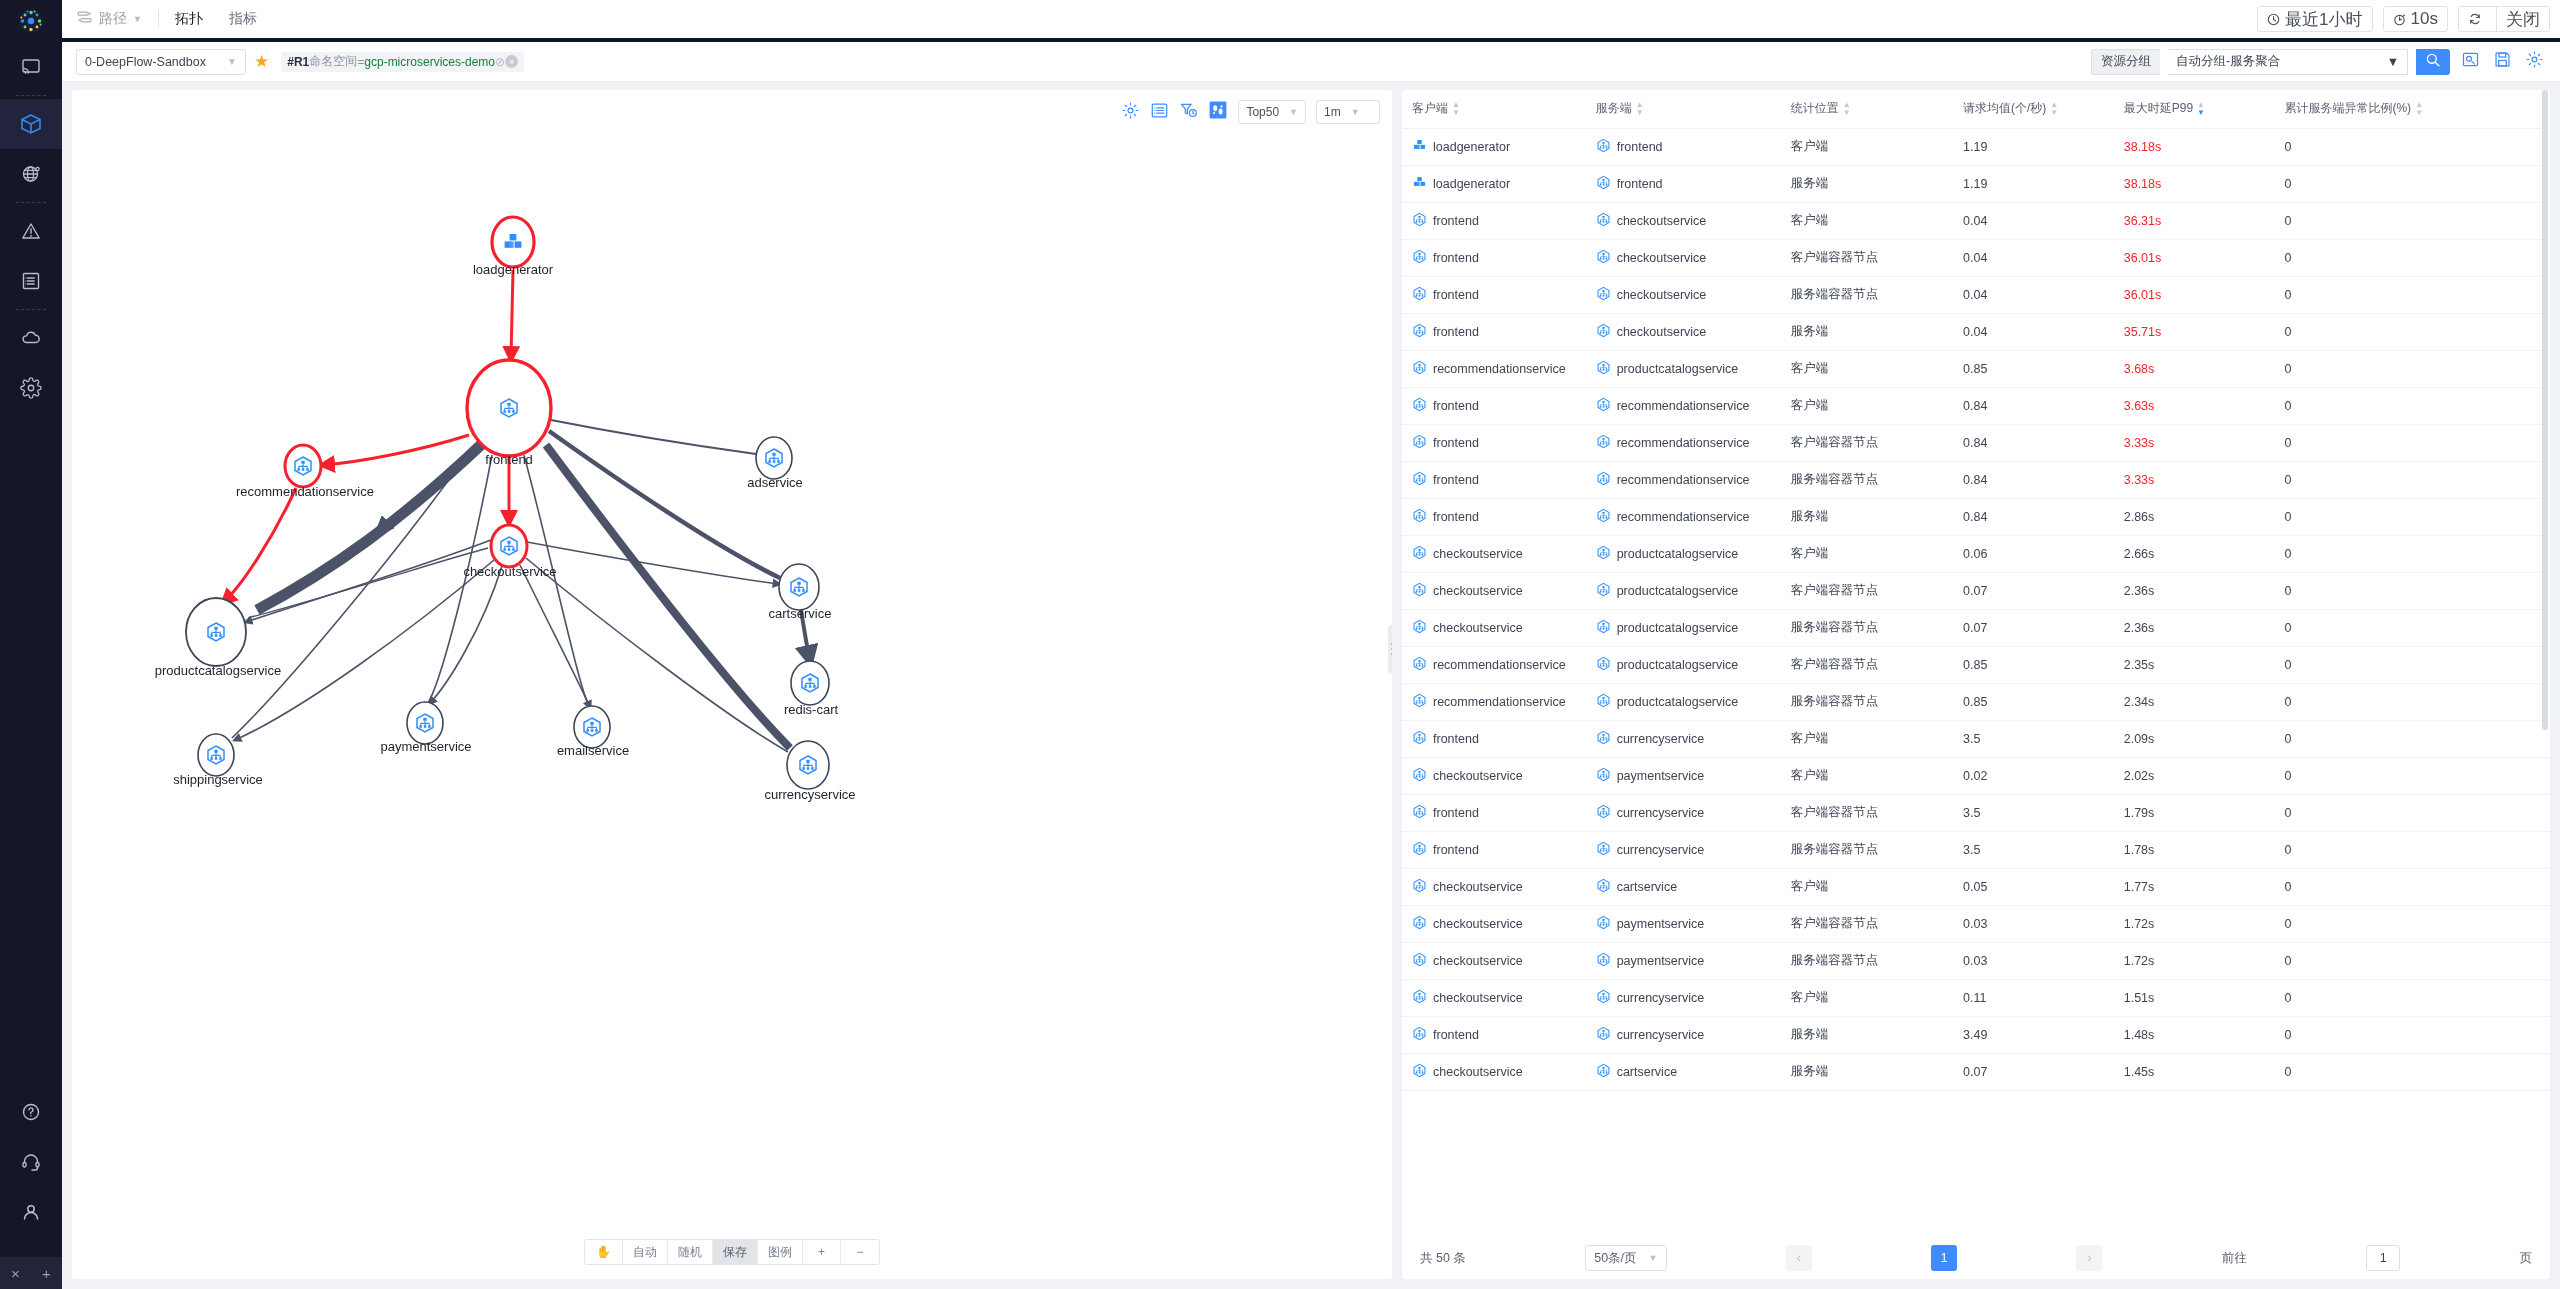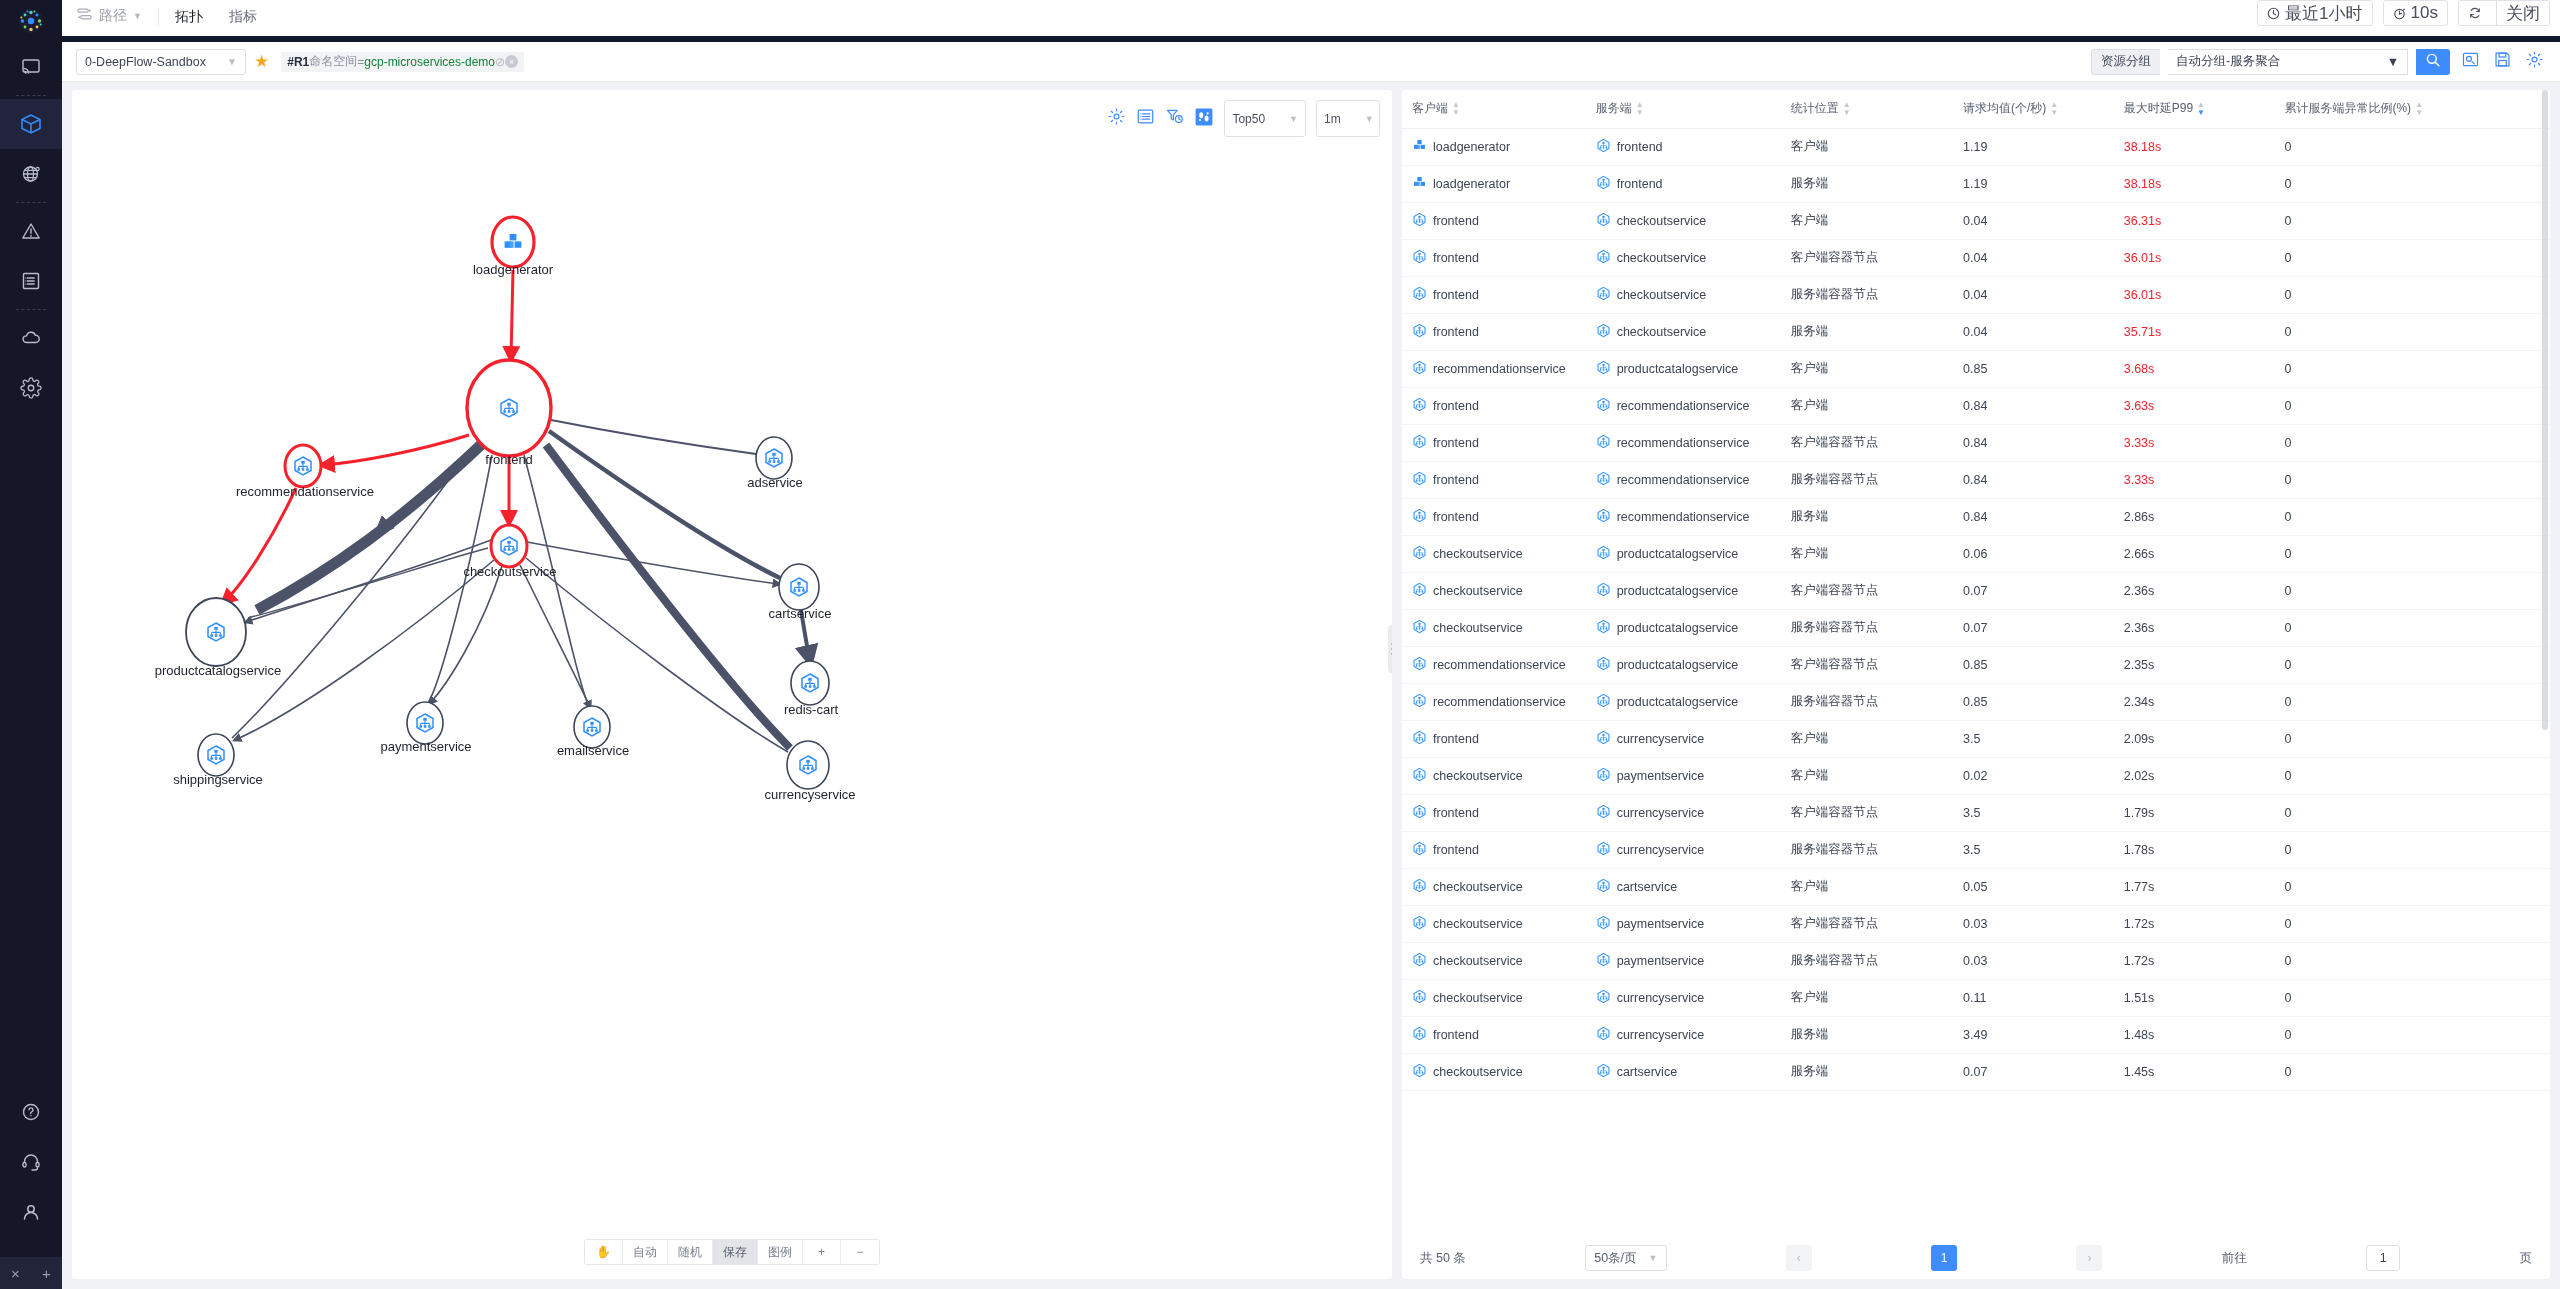--- a/index.html
+++ b/index.html
@@ -35,22 +35,22 @@
     background: #22253a; display: flex; align-items: center; justify-content: space-around;
     color: #9a9db3; font-size: 15px;
   }
   .rail-tray span { cursor: pointer; }
 
   
   .main { flex: 1; display: flex; flex-direction: column; min-width: 0; }
 
   
   .topbar {
-    height: 42px; background: #fff; display: flex; align-items: flex-end;
-    border-bottom: 6px solid #0f172a; flex: none; padding: 0 10px 10px 14px;
+    height: 42px; background: #fff; display: flex; align-items: center;
+    border-bottom: 4px solid #0f172a; flex: none; padding: 0 10px 0 14px;
   }
   .tb-route { display: flex; align-items: center; gap: 6px; color: #9a9da6; font-size: 14px; cursor: pointer;}
   .tb-route .caret { font-size: 9px; color: #b4b7c0; }
   .tb-divider { width: 1px; height: 18px; background: #e4e6eb; margin: 0 16px; }
   .tb-tabs { display: flex; align-items: center; gap: 26px; }
   .tb-tab { font-size: 14px; color: #666b78; cursor: pointer; }
   .tb-tab.active { color: #1d2129; }
   .tb-spacer { flex: 1; }
   .tb-right { display: flex; align-items: center; gap: 10px; }
   .pill {
@@ -112,22 +112,22 @@
   
   .topo {
     width: 1320px; background: #fff; border-radius: 3px; position: relative;
     flex: none; overflow: hidden;
   }
   .topo-tools {
     position: absolute; right: 12px; top: 10px; display: flex; align-items: center; gap: 10px; z-index: 5;
   }
   .topo-tools .ti { cursor: pointer; display: flex; align-items: center; }
   .mini-select {
-    height: 37px; border: 1px solid #dcdfe6; border-radius: 3px; background: #fff;
-    display: flex; align-items: center; gap: 24px; padding: 0 7px;
+    height: 24px; border: 1px solid #dcdfe6; border-radius: 3px; background: #fff;
+    display: flex; align-items: center; gap: 10px; padding: 0 7px;
     font-size: 12px; color: #4a4f5c; cursor: pointer;
   }
   .mini-select .caret { color: #b9bec9; font-size: 9px; }
   .topo-canvas { position: absolute; inset: 0; }
   .graph-toolbar {
     position: absolute; left: 50%; transform: translateX(-50%); bottom: 14px;
     display: flex; border: 1px solid #e4e6eb; border-radius: 3px; overflow: hidden;
     background: #fff; z-index: 5;
   }
   .graph-toolbar .gb {

